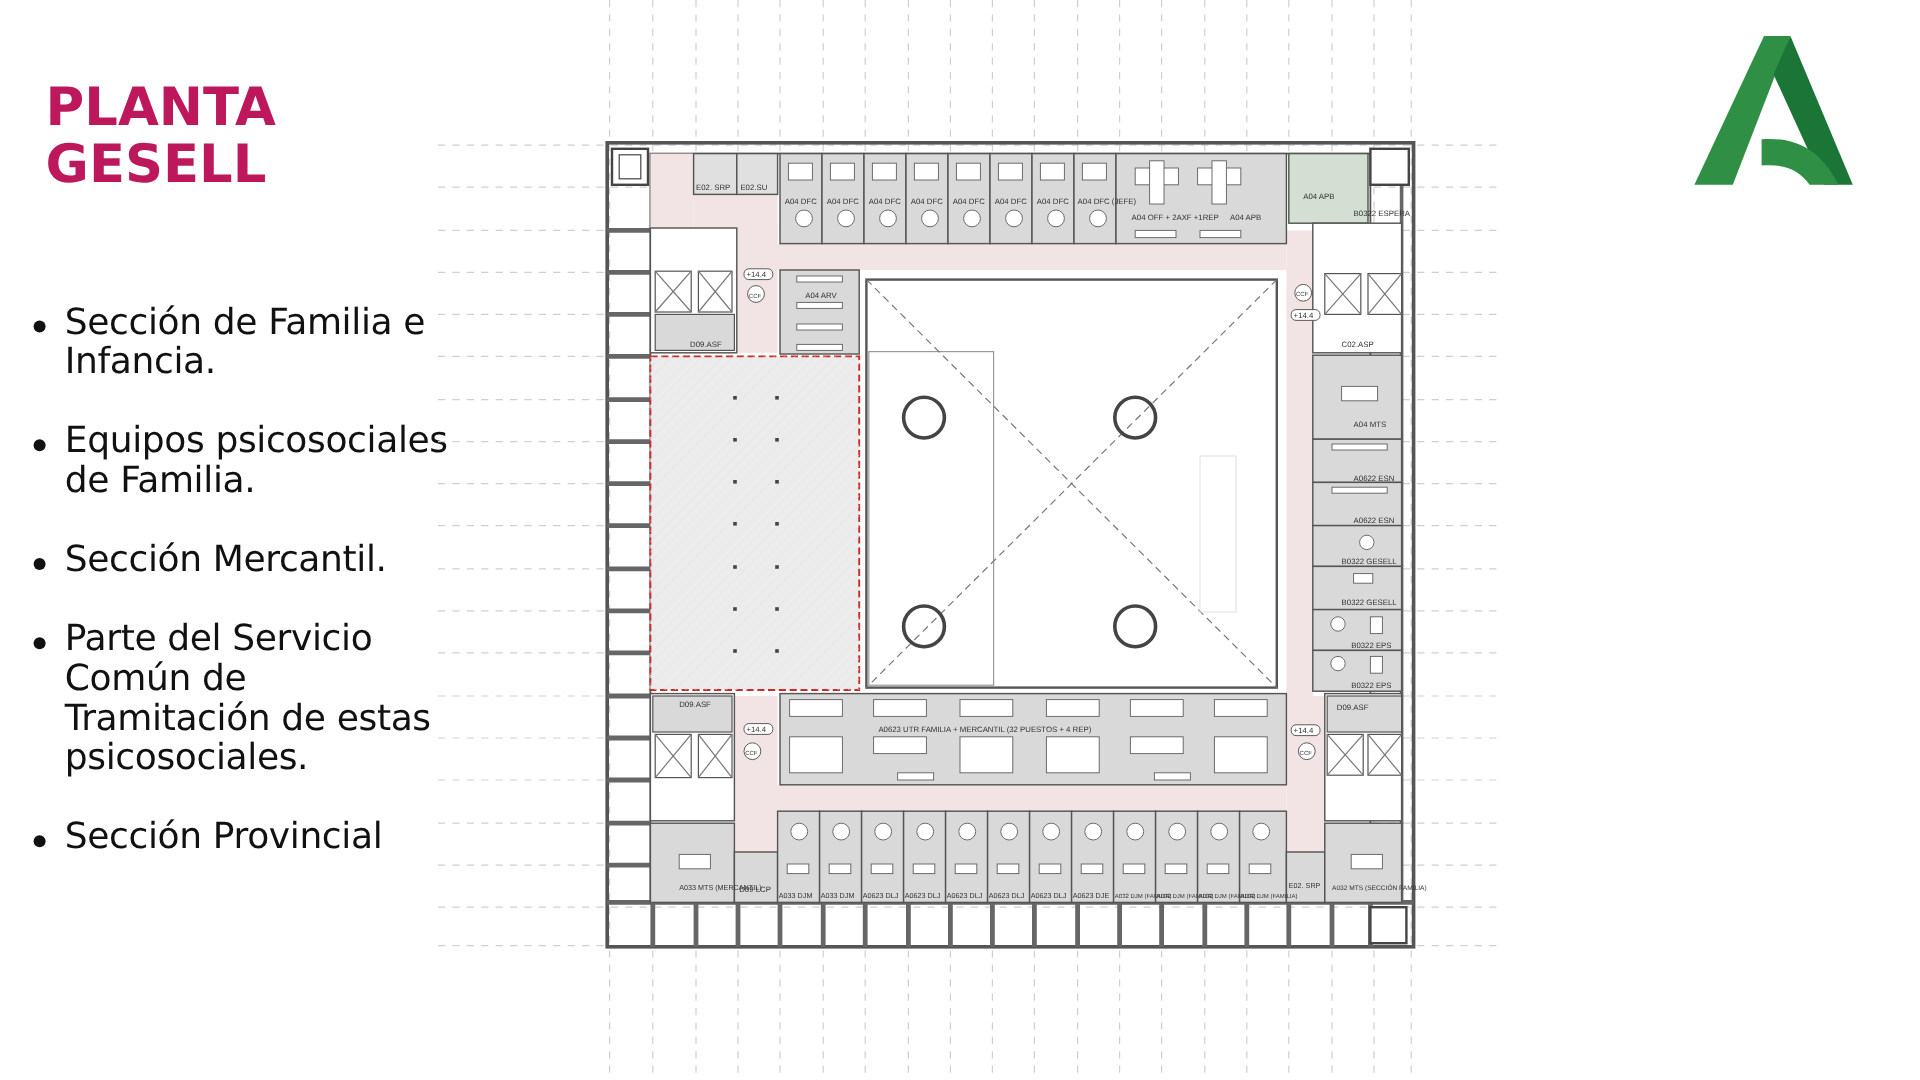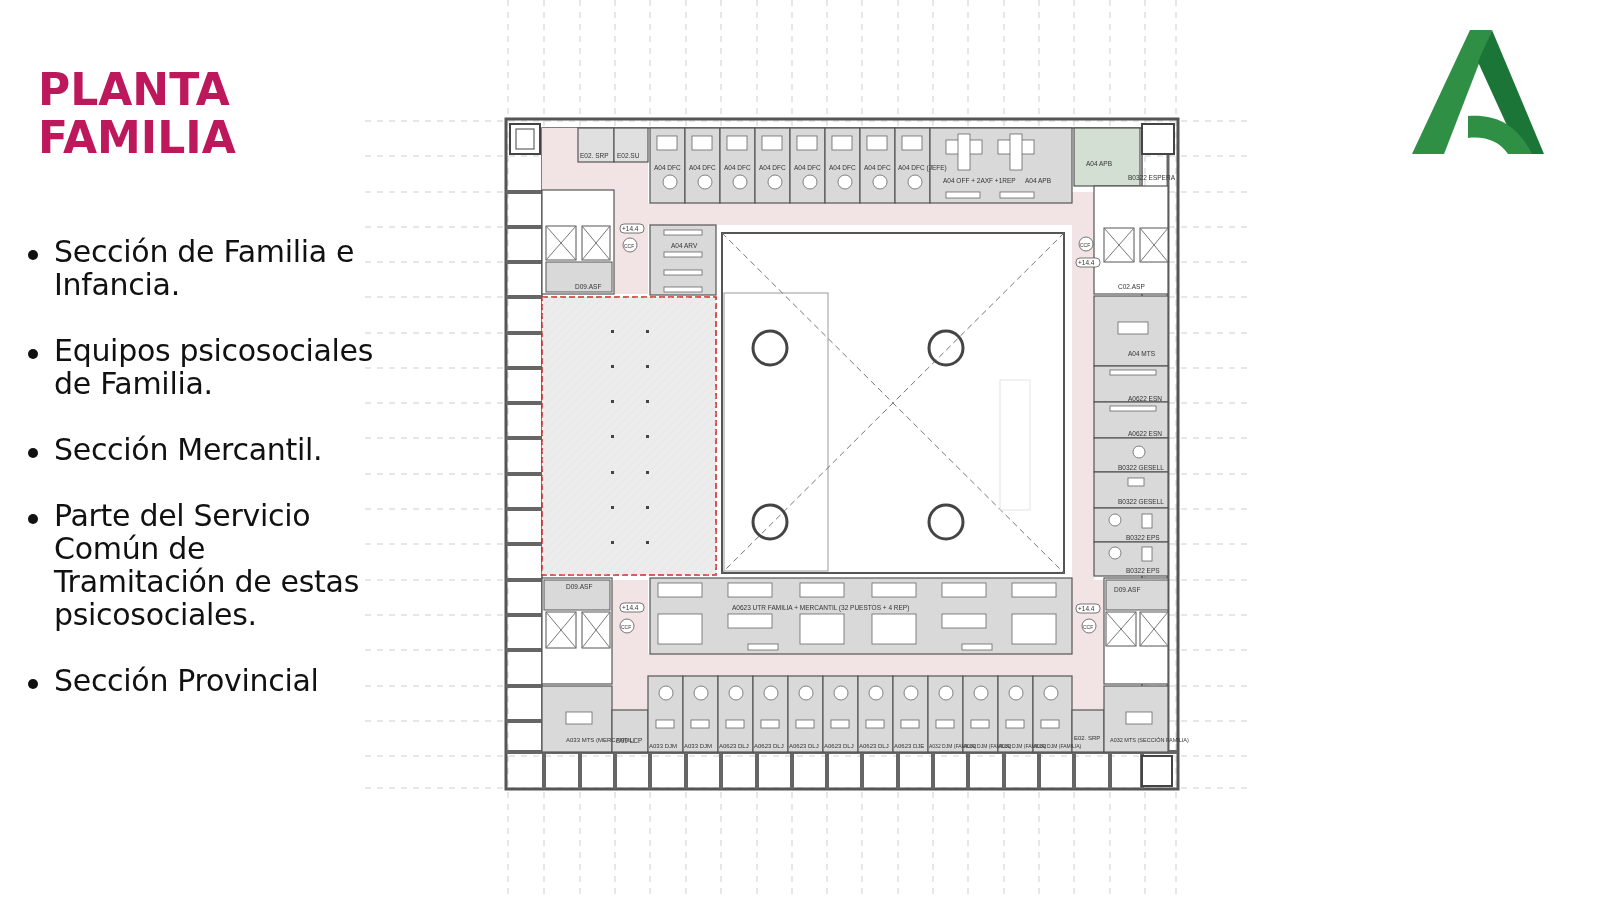--- a/index.html
+++ b/index.html
@@ -1,31 +1,31 @@
 <!DOCTYPE html>
 <html><head>
 <meta charset="utf-8">
 <style>
   html,body{margin:0;padding:0;background:#fff;}
   body{width:1600px;height:900px;position:relative;overflow:hidden;font-family:"Liberation Sans",sans-serif;}
   .title{position:absolute;left:38px;top:66px;color:#be185d;font-family:"DejaVu Sans",sans-serif;font-weight:bold;font-size:44px;line-height:48px;letter-spacing:0px;}
   .title div{white-space:nowrap;}
-  .bullets{position:absolute;left:26px;top:235px;width:350px;margin:0;padding:0;list-style:none;}
+  .bullets{position:absolute;left:26px;top:252px;width:350px;margin:0;padding:0;list-style:none;}
   .bullets li{position:relative;padding-left:28px;font-family:"DejaVu Sans",sans-serif;font-size:30px;line-height:33px;color:#111;margin-bottom:33px;letter-spacing:-0.3px;}
   .bullets li::before{content:"";position:absolute;left:2px;top:15px;width:10px;height:10px;border-radius:50%;background:#111;}
   .logo{position:absolute;left:1408px;top:26px;width:140px;height:132px;}
   .plan{position:absolute;left:360px;top:0;width:900px;height:900px;}
   .lbl{font-family:"Liberation Sans",sans-serif;font-size:6.5px;fill:#333;}
 </style>
 </head>
 <body>
 
 <div class="title">
   <div>PLANTA</div>
-  <div>FAMILIA</div>
+  <div>GESELL</div>
 </div>
 
 <ul class="bullets">
   <li>Sección de Familia e Infancia.</li>
   <li>Equipos psicosociales de Familia.</li>
   <li>Sección Mercantil.</li>
   <li>Parte del Servicio Común de Tramitación de estas psicosociales.</li>
   <li>Sección Provincial</li>
 </ul>
 

